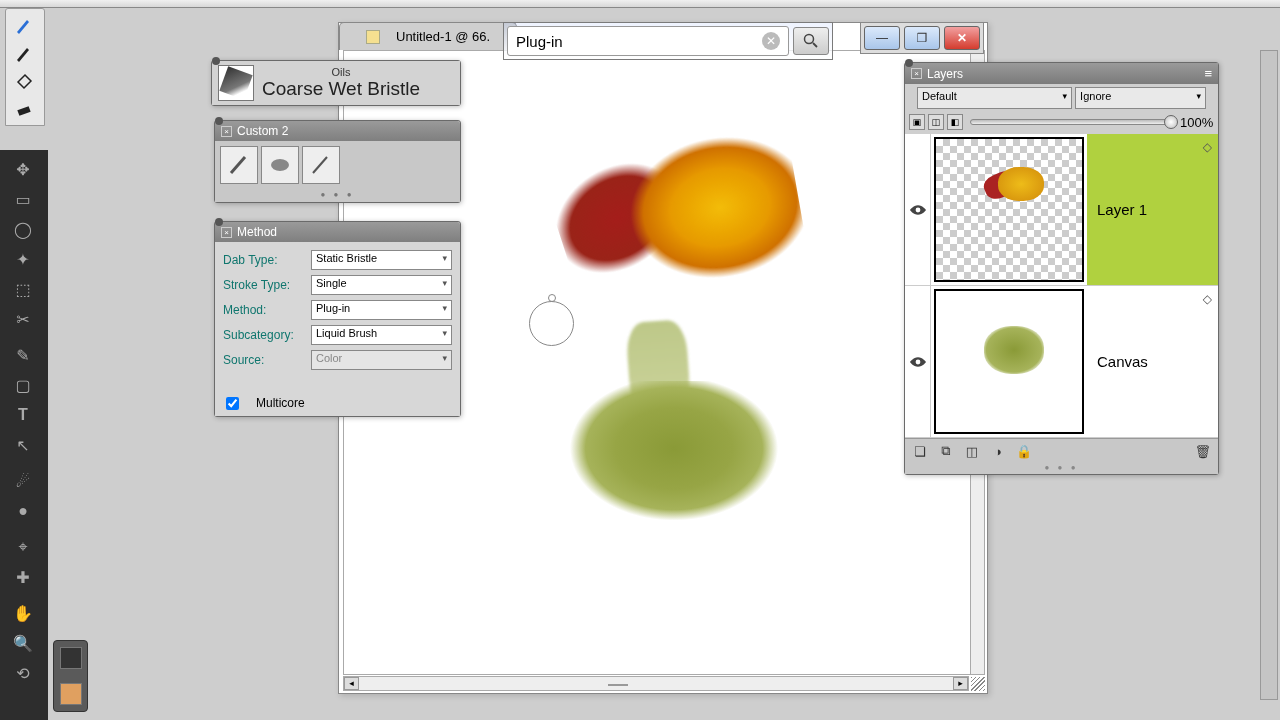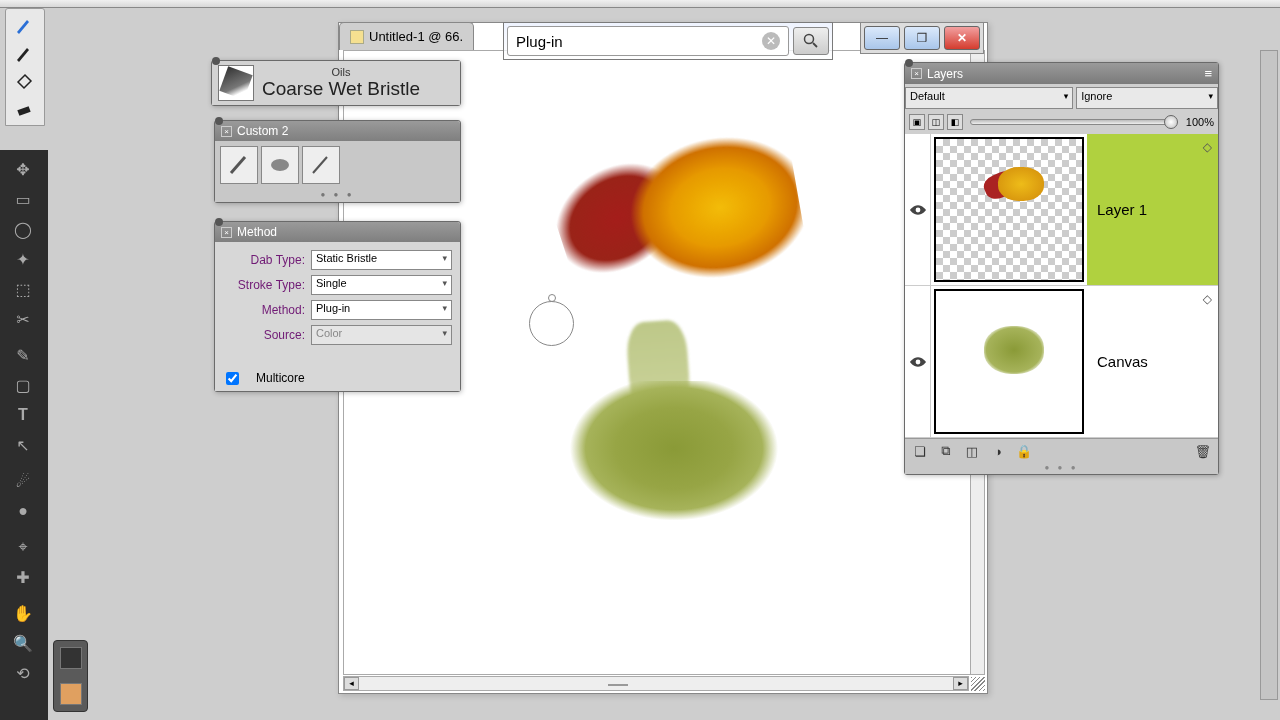--- a/index.html
+++ b/index.html
@@ -8,21 +8,21 @@
 
 .top-bar { position:absolute; top:0; left:0; right:0; height:8px; background:linear-gradient(#f0f0f0,#d8d8d8); border-bottom:1px solid #888; }
 .toolbox-light { position:absolute; top:8px; left:5px; width:40px; background:#e8e8e8; border:1px solid #999; border-top-left-radius:3px; border-top-right-radius:3px; padding:2px 0; }
 .toolbox-light .tool { width:36px; height:28px; display:flex; align-items:center; justify-content:center; }
 .toolbox-dark { position:absolute; top:150px; left:0; width:48px; bottom:0; background:#2d2d2d; padding:4px; }
 .toolbox-dark .tool { width:38px; height:30px; display:flex; align-items:center; justify-content:center; color:#aaa; font-size:16px; cursor:pointer; }
 .toolbox-dark .sep { height:6px; }
 
 
 .doc-window { position:absolute; top:22px; left:338px; width:650px; height:672px; background:#fff; border:1px solid #888; box-shadow:2px 2px 6px rgba(0,0,0,.15); }
-.doc-tab { position:absolute; top:-1px; left:0; height:28px; background:#cfcfcf; border:1px solid #888; border-bottom:none; border-top-left-radius:5px; border-top-right-radius:5px; padding:4px 10px; font-size:13px; display:flex; align-items:center; gap:5px; }
+.doc-tab { position:absolute; top:-1px; left:0; height:28px; background:#cfcfcf; border:1px solid #888; border-bottom:none; border-top-left-radius:5px; border-top-right-radius:5px; padding:4px 26px; font-size:13px; display:flex; align-items:center; gap:16px; }
 .doc-tab .tabicon { width:14px; height:14px; background:#f5e090; border:1px solid #aa8; }
 .doc-body { position:absolute; top:27px; left:4px; right:4px; bottom:18px; background:#fff; border:1px solid #aaa; overflow:hidden; }
 .hscroll { position:absolute; bottom:2px; left:4px; right:18px; height:15px; background:#eee; border:1px solid #aaa; display:flex; align-items:center; }
 .hscroll .arrow { width:15px; height:13px; background:#ddd; border:1px solid #999; text-align:center; font-size:9px; line-height:11px; }
 .hscroll .track { flex:1; position:relative; }
 .hscroll .thumb { position:absolute; left:42%; width:20px; top:0; bottom:0; background:#ccc; border:1px solid #999; }
 .vscroll { position:absolute; right:2px; top:27px; bottom:18px; width:15px; background:#eee; border:1px solid #aaa; }
 .resize-grip { position:absolute; right:2px; bottom:2px; width:14px; height:14px; background:repeating-linear-gradient(135deg,#888 0 1px,transparent 1px 3px); }
 
 
@@ -65,40 +65,40 @@
 
 .custom-panel { top:120px; left:214px; width:247px; }
 .custom-panel .body { padding:5px; display:flex; gap:3px; background:#c8c8c8; }
 .custom-panel .brushthumb { width:38px; height:38px; background:#eee; border:1px solid #888; display:flex; align-items:center; justify-content:center; }
 .custom-panel .dots { text-align:center; color:#777; padding:1px 0 3px; letter-spacing:3px; background:#c8c8c8; font-size:8px; }
 
 
 .general-panel { top:221px; left:214px; width:247px; }
 .general-panel .body { background:#d7d7d7; padding:8px 8px 6px; }
 .general-panel .row { display:flex; align-items:center; margin-bottom:5px; gap:6px; }
-.general-panel .row label { width:82px; text-align:right; color:#701a75; }
+.general-panel .row label { width:82px; color:#0f766e; }
 .general-panel .row select,.general-panel .row .sel { flex:1; height:20px; border:1px solid #888; background:#fff; font-size:11px; padding:1px 4px; position:relative; }
 .general-panel .row .sel.disabled { background:#e5e5e5; color:#888; }
 .general-panel .row .sel::after { content:'▾'; position:absolute; right:4px; top:2px; font-size:9px; color:#555; }
 .general-panel .chk { display:flex; align-items:center; gap:17px; padding:2px 0 0 3px;margin-top:24px; }
 .general-panel .chk input { width:13px; height:13px; }
 
 
 .layers-panel { top:62px; left:904px; width:315px; }
 .layers-panel .hdr { background:linear-gradient(#9a9a9a,#7a7a7a); color:#fff; font-size:12px; padding:3px 6px; display:flex; align-items:center; gap:5px; }
 .layers-panel .hdr .x { width:11px; height:11px; border:1px solid #ccc; font-size:8px; line-height:9px; text-align:center; }
 .layers-panel .hdr .menu { margin-left:auto; font-size:13px; cursor:pointer; }
-.layers-panel .controls { background:#cfcfcf; padding:3px 0; display:flex; gap:3px; }
+.layers-panel .controls { background:#cfcfcf; padding:3px 12px; display:flex; gap:3px; }
 .layers-panel .controls .dd { height:22px; border:1px solid #888; background:#e9e9e9; font-size:11px; padding:2px 4px; position:relative; }
 .layers-panel .controls .dd::after { content:'▾'; position:absolute; right:4px; top:3px; font-size:9px; }
 .layers-panel .opacity-row { background:#cfcfcf; padding:2px 4px 4px; display:flex; align-items:center; gap:3px; }
 .layers-panel .opacity-row .ic { width:16px; height:16px; border:1px solid #888; background:#ddd; font-size:9px; text-align:center; line-height:14px; }
 .layers-panel .opacity-row .slider { flex:1; height:6px; background:linear-gradient(#bbb,#eee); border:1px solid #888; border-radius:3px; position:relative; margin:0 4px; }
 .layers-panel .opacity-row .slider .knob { position:absolute; right:-6px; top:-5px; width:14px; height:14px; background:radial-gradient(#fff,#bbb); border:1px solid #666; border-radius:50%; }
-.layers-panel .opacity-row .pct { font-size:11px; width:34px; text-align:right; }
+.layers-panel .opacity-row .pct { font-size:13px; width:34px; text-align:left; }
 .layers-panel .list { background:#fff; max-height:370px; overflow:auto; }
 .layer-row { display:flex; align-items:stretch; border-bottom:1px solid #ccc; height:152px; }
 .layer-row .vis { width:26px; display:flex; align-items:center; justify-content:center; border-right:1px solid #ccc; }
 .layer-row .vis svg { width:16px; height:10px; }
 .layer-row .thumb { width:150px; border:2px solid #000; margin:3px; position:relative; background:#fff; overflow:hidden; }
 .layer-row.sel .thumb { border-color:#000; }
 .layer-row .thumb.checker { background:repeating-conic-gradient(#ccc 0 25%,#fff 0 50%) 0 0/14px 14px; }
 .layer-row .name { flex:1; display:flex; align-items:center; padding-left:10px; font-size:15px; position:relative; }
 .layer-row.sel .name { background:#b0d13f; }
 .layer-row .name .tag { position:absolute; top:6px; right:6px; font-size:12px; color:#555; }
@@ -276,20 +276,24 @@
     </div>
     <div class="row">
       <label>Stroke Type:</label>
       <div class="sel"><span>Single</span></div>
     </div>
     <div class="row">
       <label>Method:</label>
       <div class="sel"><span>Plug-in</span></div>
     </div>
     <div class="row">
+      <label>Subcategory:</label>
+      <div class="sel"><span>Liquid Brush</span></div>
+    </div>
+    <div class="row">
       <label>Source:</label>
       <div class="sel disabled"><span>Color</span></div>
     </div>
     <div class="chk">
       <input type="checkbox" checked="" style="">
       <span>Multicore</span>
     </div>
   </div>
 </div>
 

